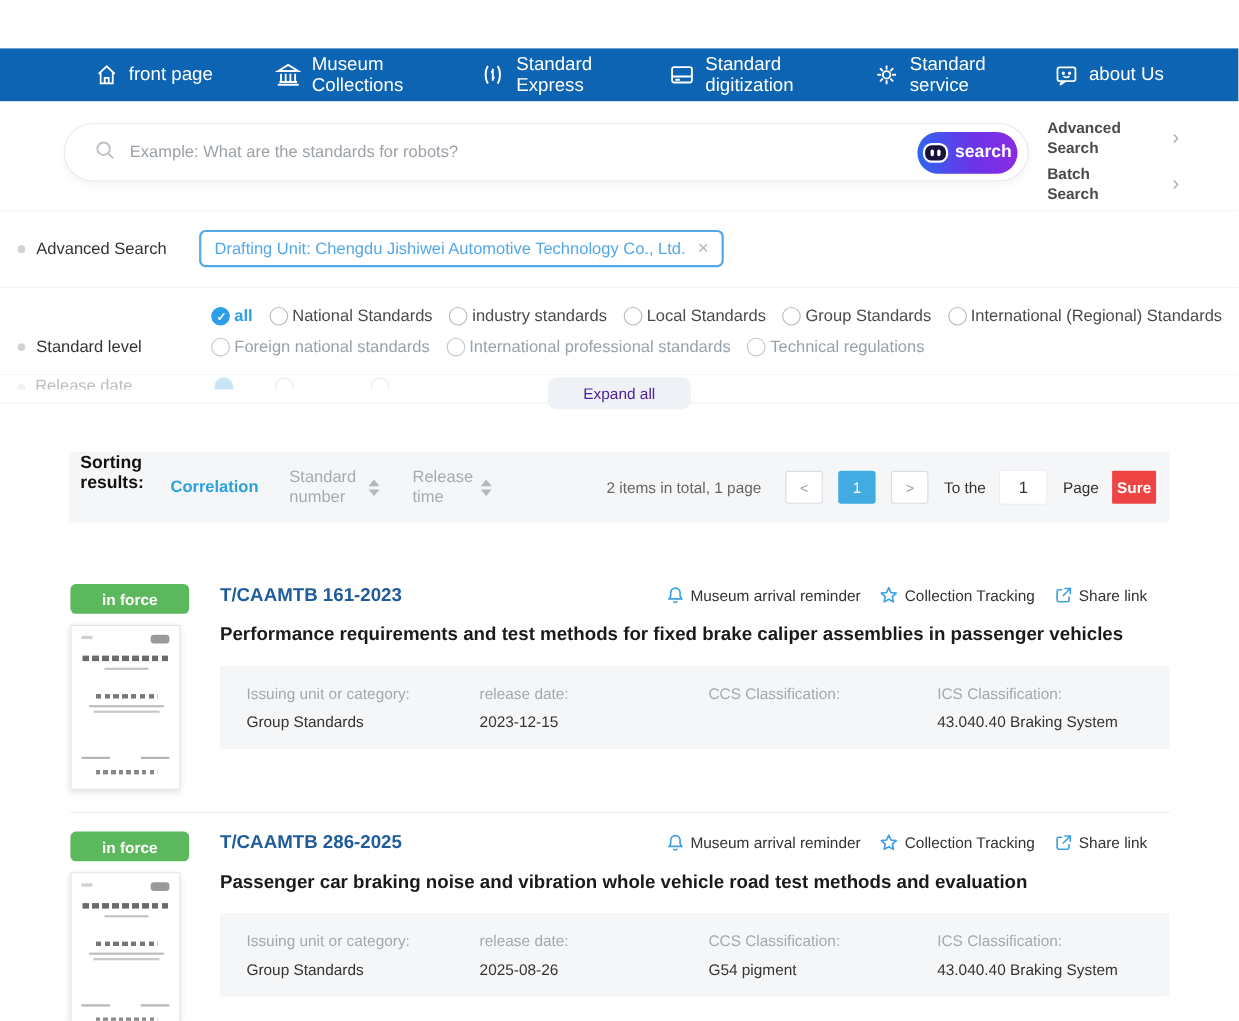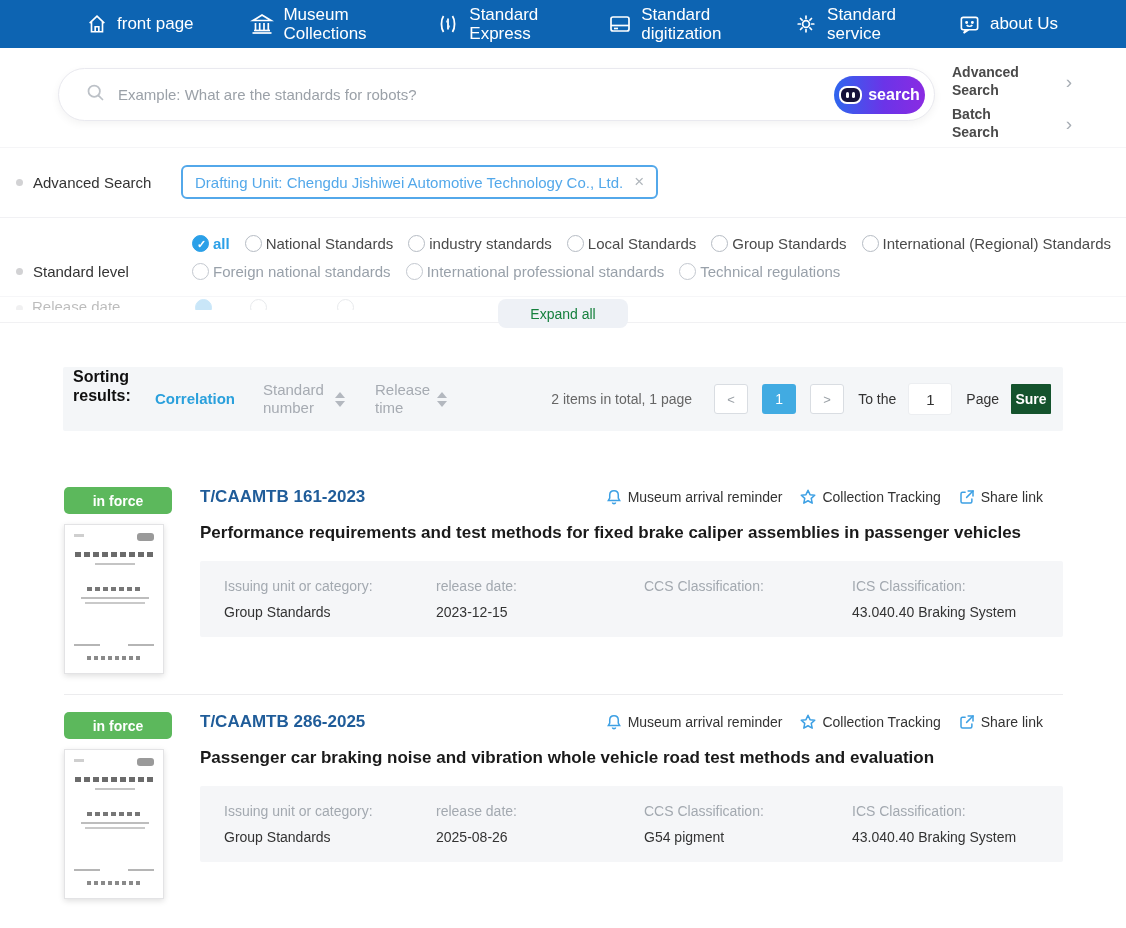--- a/index.html
+++ b/index.html
@@ -1,21 +1,21 @@
 <!DOCTYPE html>
 <html><head>
 <meta charset="utf-8">
 <style>
   * { margin:0; padding:0; box-sizing:border-box; }
   html,body { width:1126px; height:928px; overflow:hidden; background:#fff;
     font-family:"Liberation Sans", sans-serif; color:#333; }
 
   
   .topnav { height:48px; background:#0d64b2; display:flex; align-items:center;
-    justify-content:space-between; padding:0 68px 0 86px; }
+    justify-content:space-between; padding:0 68px 0 86px;margin-top:44px; }
   .nav-item { display:flex; align-items:center; gap:9px; color:#fff; font-size:17px; cursor:pointer; }
   .nav-item svg { display:block; }
   .nav-label { line-height:1.12; }
   .nav-label.w92 { display:inline-block; width:96px; }
   .nav-label.w80 { display:inline-block; width:82px; }
   .nav-label.w72 { display:inline-block; width:74px; }
 
   
   .search-section { position:relative; padding:20px 0 26px 58px; border-bottom:1px solid #f5f5f7; }
   .search-pill { position:relative; width:877px; height:53px; background:#fff;
@@ -67,21 +67,21 @@
   .clipped-row { position:absolute; left:0; top:0; width:470px; height:13px; overflow:hidden;
     opacity:.32; }
   .clipped-inner { position:relative; height:40px; }
   .clipped-inner .fdot { position:absolute; left:16px; top:8px; }
   .clipped-inner .flabel { position:absolute; left:32px; top:1px; }
   .c-radio { position:absolute; top:2px; width:17px; height:17px; border-radius:50%;
     border:1px solid #b6bcc4; background:#fff; }
   .c-radio.on { background:#5ab4ec; border-color:#5ab4ec; }
   .hairline { position:absolute; left:0; top:25px; width:100%; height:1px; background:#f1f1f3; }
   .expand-btn { position:absolute; left:498px; top:2px; width:130px; height:29px; background:#eef1f6;
-    border:none; border-radius:8px; font-size:14px; color:#15803d; cursor:pointer; z-index:2;
+    border:none; border-radius:8px; font-size:14px; color:#4c1d95; cursor:pointer; z-index:2;
     font-family:"Liberation Sans", sans-serif; }
   .categories { position:absolute; left:0; right:0; top:38px; display:flex; justify-content:center;
     align-items:center; gap:7px; cursor:pointer; }
   .categories .txt { font-size:15px; color:#66707a; }
 
   
   .sortbar { margin:8px 63px 0 63px; height:64px; background:#f4f6f8; border-radius:2px;
     display:flex; padding:0 12px 0 10px; }
   .sort-title { font-size:16px; font-weight:bold; color:#111; line-height:1.2; width:66px; flex:none; }
   .sort-opt { display:flex; align-items:center; gap:6px; cursor:pointer; }
@@ -99,21 +99,21 @@
   .pg-summary { font-size:14px; color:#666; margin-right:22px; }
   .pg-btn { width:34px; height:30px; background:#fff; border:1px solid #d9dde2; border-radius:3px;
     color:#9aa0a6; font-size:13px; cursor:pointer; margin-right:14px;
     font-family:"Liberation Sans", sans-serif; }
   .pg-cur { width:34px; height:30px; background:#41abe2; border:none; border-radius:3px; color:#fff;
     font-size:14px; cursor:pointer; margin-right:14px; font-family:"Liberation Sans", sans-serif; }
   .pg-txt { font-size:14px; color:#333; margin-right:12px; }
   .pg-input { width:44px; height:32px; background:#fff; border:1px solid #eceef1; border-radius:3px;
     text-align:center; font-size:15px; color:#333; margin-right:14px; outline:none;
     font-family:"Liberation Sans", sans-serif; }
-  .pg-sure { width:40px; height:30px; background:#14532d; border:none; border-radius:1px; color:#fff;
+  .pg-sure { width:40px; height:30px; background:#ef4444; border:none; border-radius:1px; color:#fff;
     font-size:14px; font-weight:bold; cursor:pointer; font-family:"Liberation Sans", sans-serif; }
 
   
   .results { margin-top:56px; padding:0 63px 0 64px; }
   .item { display:flex; padding-bottom:20px; }
   .item.first { border-bottom:1px solid #ececee; margin-bottom:17px; }
   .left-col { width:108px; flex:none; display:flex; flex-direction:column; }
   .badge { height:27px; background:#5cb85c; border-radius:5px; color:#fff; font-size:14px;
     font-weight:bold; display:flex; align-items:center; justify-content:center; }
   .thumb { width:100px; height:150px; margin-top:10px; background:#fff; border:1px solid #e3e3e5;

